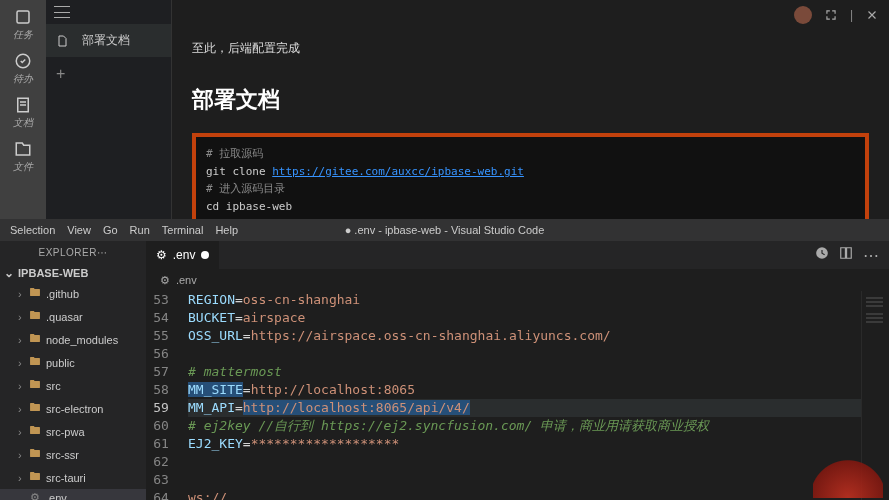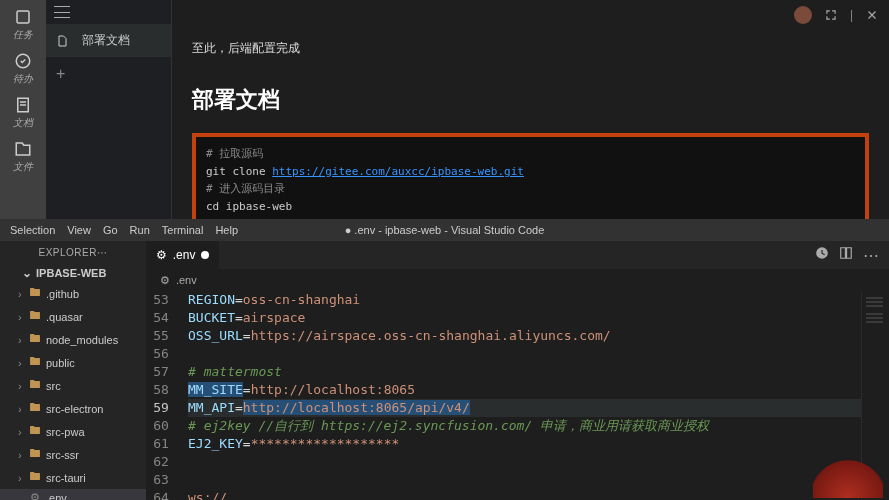--- a/index.html
+++ b/index.html
@@ -32,21 +32,21 @@
 
 
 .vscode { position:absolute; top:219px; left:0; right:0; bottom:0; background:#7dd3fc; display:flex; flex-direction:column;border-radius:25px; }
 .title-bar { height:22px; background:#323233; display:flex; align-items:center; justify-content:center; font-size:11px; color:#ccc; position:relative; }
 .menu-bar { position:absolute; left:0; display:flex; gap:4px; padding-left:6px; }
 .menu-bar span { font-size:11px; color:#ccc; padding:0 4px; cursor:pointer; }
 
 .vscode-body { flex:1; display:flex; overflow:hidden; }
 .vs-sidebar { width:146px; background:#252526; display:flex; flex-direction:column; font-size:11px; }
 .side-header { display:flex; justify-content:center; align-items:center; padding:6px 10px; color:#aaa; font-size:10px; letter-spacing:.5px; }
-.side-root { display:flex; align-items:center; padding:2px 22px; font-weight:bold; color:#ccc; }
+.side-root { display:flex; align-items:center; padding:2px 4px; font-weight:bold; color:#ccc; }
 .side-root::before { content:"⌄"; margin-right:4px; font-size:12px; }
 .tree { overflow:hidden; }
 .tree-item { display:flex; align-items:center; padding:2px 6px 2px 18px; color:#ccc; cursor:pointer; white-space:nowrap; }
 .tree-item.sel { background:#37373d; }
 .tree-item .chev { width:10px; color:#888; }
 .tree-item .ico { width:14px; text-align:center; margin-right:4px; }
 .fold-ico { color:#c09553; }
 .env-ico { color:#888; }
 
 .vs-editor { flex:1; display:flex; flex-direction:column; background:#1e1e1e; position:relative; }

